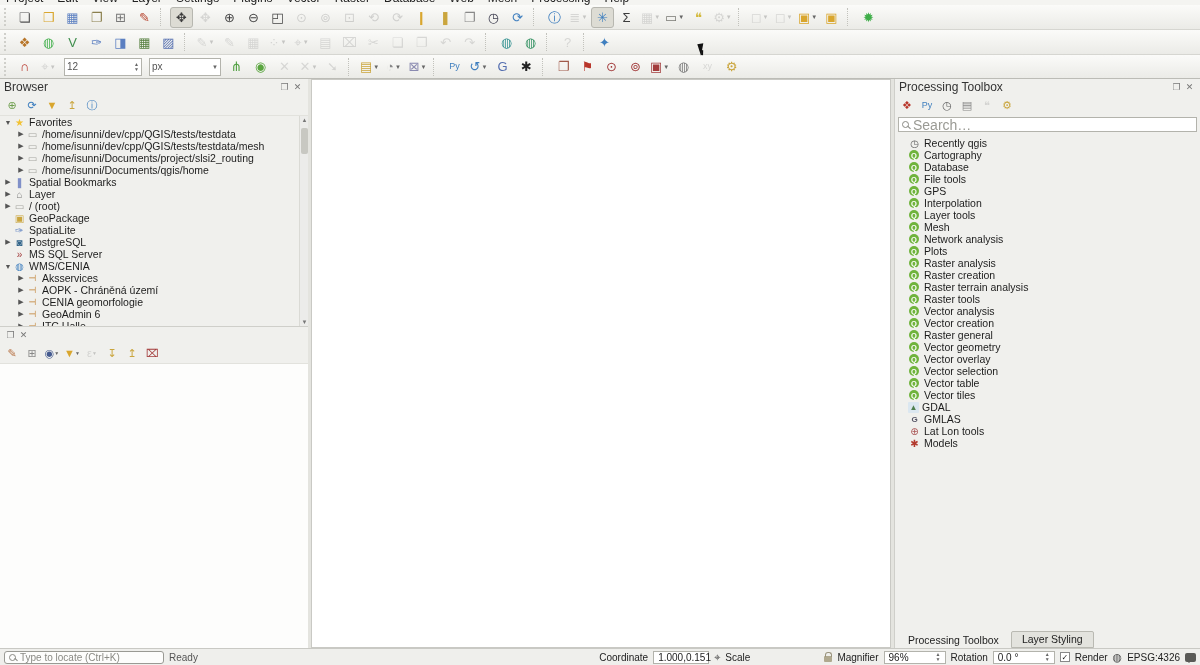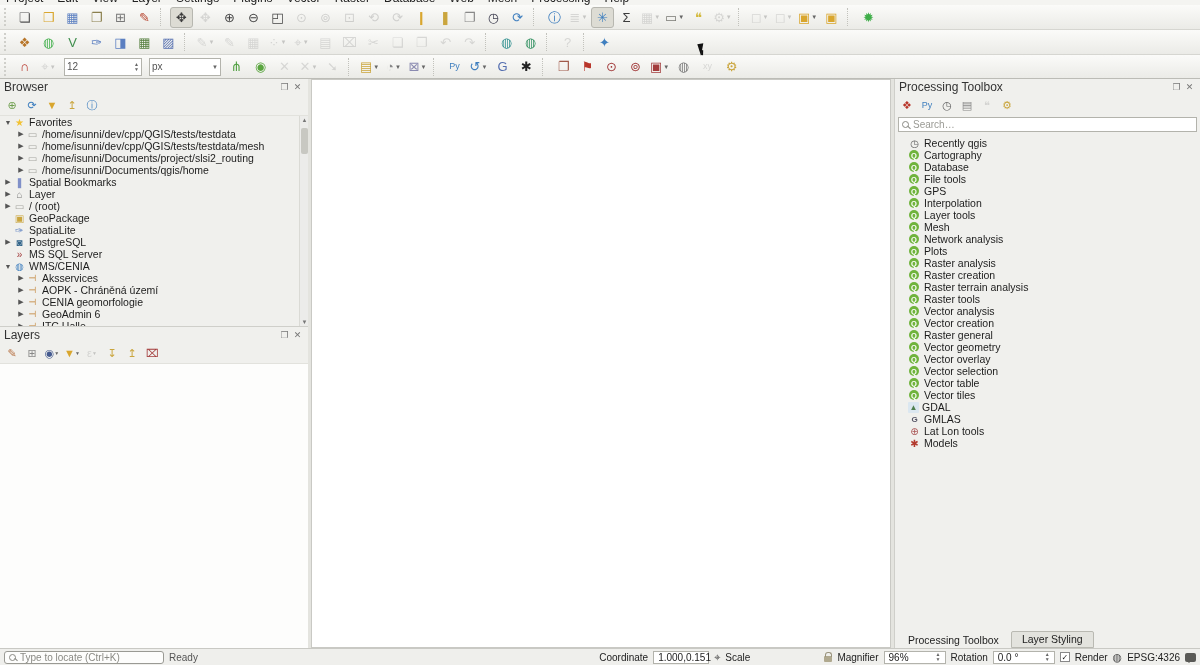--- a/index.html
+++ b/index.html
@@ -62,21 +62,21 @@
   .ti-wms{color:#c07f30; font-size:9px;} .ti-clock{color:#666;}
   .ti-gdal{color:#4f7f4f; background:#dbe7f0; font-size:8px; width:11px; border-radius:1px;}
   .ti-gmlas{color:#556; font-size:8px; font-weight:bold;}
   .ti-latlon{color:#a55;} .ti-models{color:#b33a2e;}
 
   .searchbox { height:15px; margin:2px 3px; background:#fff; border:1px solid #b3b3ac;
     display:flex; align-items:center; padding:0 3px; gap:4px; flex:0 0 auto; }
   .mag { width:7px; height:7px; border:1.3px solid #8a8a84; border-radius:50%; position:relative; flex:0 0 auto;}
   .mag::after { content:""; position:absolute; width:4px; height:1.3px; background:#8a8a84;
     bottom:-1px; right:-3px; transform:rotate(45deg); }
-  .searchph { color:#9a9a94; font-size:10px; }
+  .searchph { color:#9a9a94; font-size:14px; }
 
   
   .vscroll { position:absolute; right:0; top:0; bottom:0; width:9px; background:#ececea;
     border-left:1px solid #dadad5; }
   .vscroll .thumb { position:absolute; top:12px; left:1px; width:7px; height:26px;
     background:#c8c8c2; border-radius:2px; }
   .vscroll .sarr { position:absolute; left:0; width:9px; text-align:center; font-size:6px; color:#777; }
 
   
   .docktabs { height:17px; display:flex; align-items:flex-end; padding-left:3px; gap:2px;
@@ -541,21 +541,20 @@
           <div class="vscroll">
             <span class="sarr" style="top:1px">▲</span>
             <div class="thumb"></div>
             <span class="sarr" style="bottom:1px">▼</span>
           </div>
         </div>
       </div>
 
       <div style="flex:1;display:flex;flex-direction:column">
         <div class="panel-header">
-          <span class="panel-title">Layers</span>
           <span class="panel-btn">❐</span>
           <span class="panel-btn">✕</span>
         </div>
         <div class="panel-toolbar" id="layers-toolbar">
             <span class="pti">
               <span style="color: rgb(184, 118, 74);">✎</span>
             </span>
             <span class="pti">
               <span style="color: rgb(136, 136, 136);">⊞</span>
             </span>

